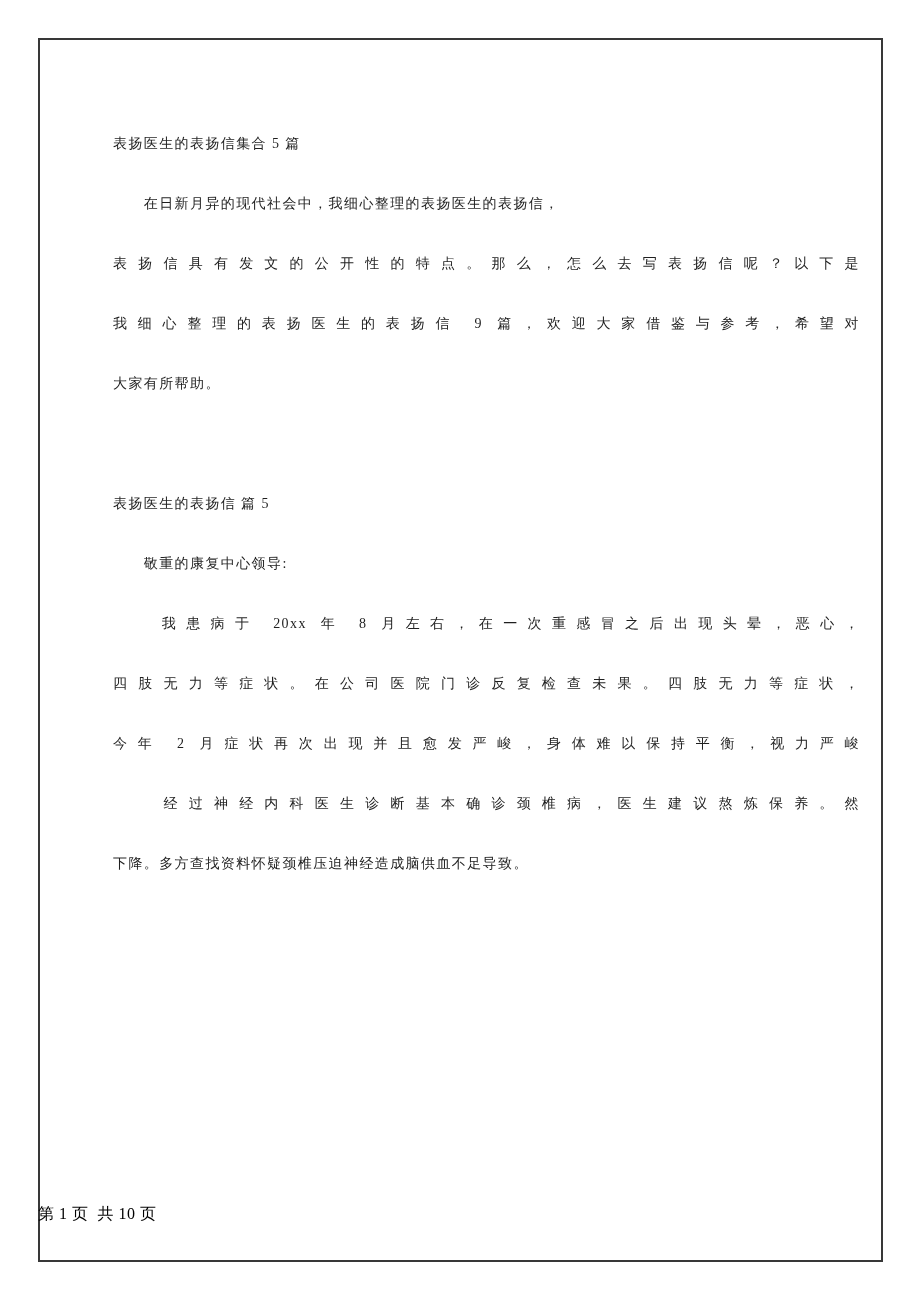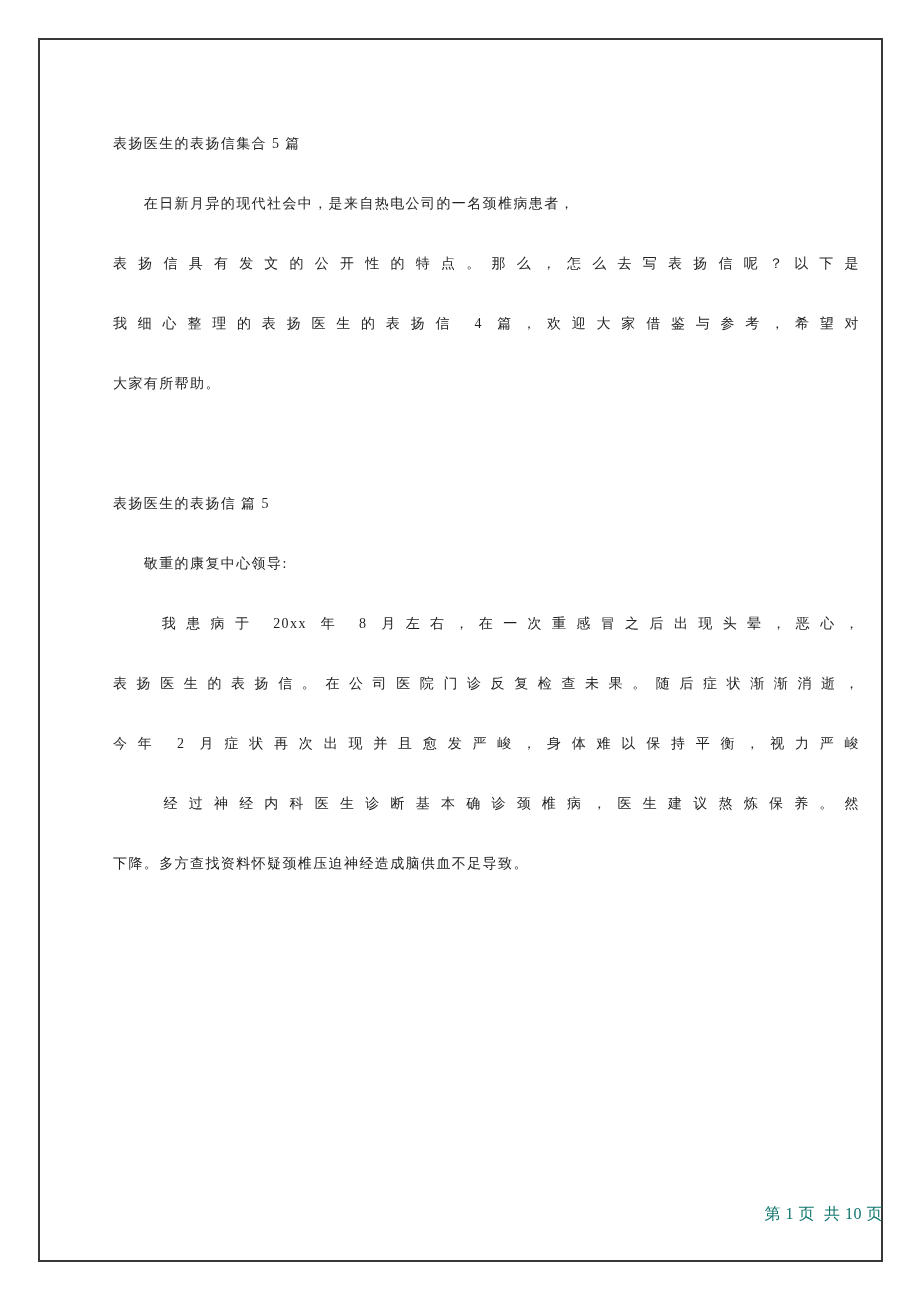--- a/index.html
+++ b/index.html
@@ -43,41 +43,41 @@
     text-align: justify;
     text-align-last: justify;
   }
   .page-footer {
     position: absolute;
     left: 38px;
     top: 1200px;
     width: 845px;
     height: 28px;
     line-height: 28px;
-    text-align: right;
+    text-align: left;
     font-size: 16px;
     letter-spacing: 0.5px;
     white-space: pre;
-    color: #0f766e;
+    color: #000000;
   }
 </style>
 </head>
 <body>
 
 <div class="page-border"></div>
 
 <div class="doc-body">
     <div class="line">表扬医生的表扬信集合 5 篇</div>
-    <div class="line">　　在日新月异的现代社会中，是来自热电公司的一名颈椎病患者，</div>
+    <div class="line">　　在日新月异的现代社会中，我细心整理的表扬医生的表扬信，</div>
     <div class="line fill">表扬信具有发文的公开性的特点。那么，怎么去写表扬信呢？以下是</div>
-    <div class="line fill">我细心整理的表扬医生的表扬信 4 篇，欢迎大家借鉴与参考，希望对</div>
+    <div class="line fill">我细心整理的表扬医生的表扬信 9 篇，欢迎大家借鉴与参考，希望对</div>
     <div class="line">大家有所帮助。</div>
     <div class="line"></div>
     <div class="line">表扬医生的表扬信 篇 5</div>
     <div class="line">　　敬重的康复中心领导:</div>
     <div class="line fill">　　我患病于 20xx 年 8 月左右，在一次重感冒之后出现头晕，恶心，</div>
-    <div class="line fill">表扬医生的表扬信。在公司医院门诊反复检查未果。随后症状渐渐消逝，</div>
+    <div class="line fill">四肢无力等症状。在公司医院门诊反复检查未果。四肢无力等症状，</div>
     <div class="line fill">今年 2 月症状再次出现并且愈发严峻，身体难以保持平衡，视力严峻</div>
     <div class="line fill">　　经过神经内科医生诊断基本确诊颈椎病，医生建议熬炼保养。然</div>
     <div class="line">下降。多方查找资料怀疑颈椎压迫神经造成脑供血不足导致。</div>
   </div>
 
 <div class="page-footer"><span>第 1 页  共 10 页</span></div>
 
 </body></html>

